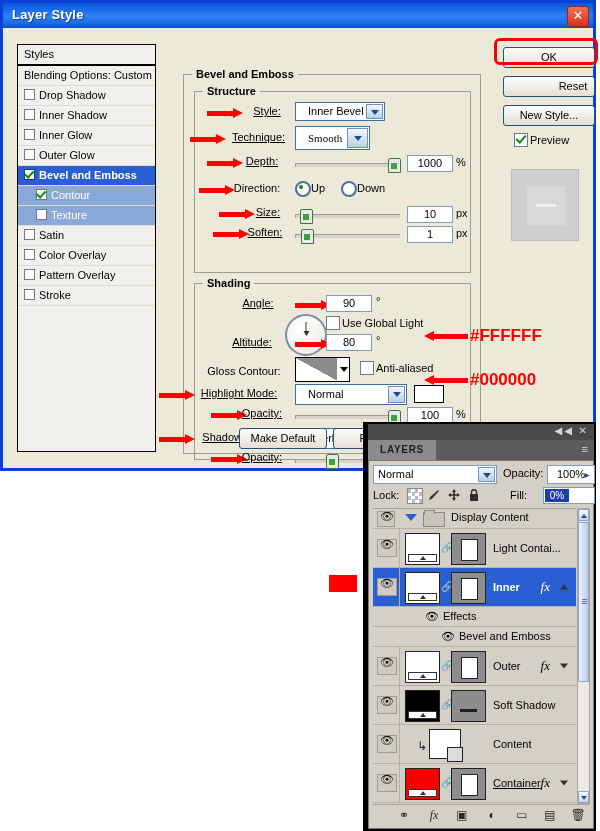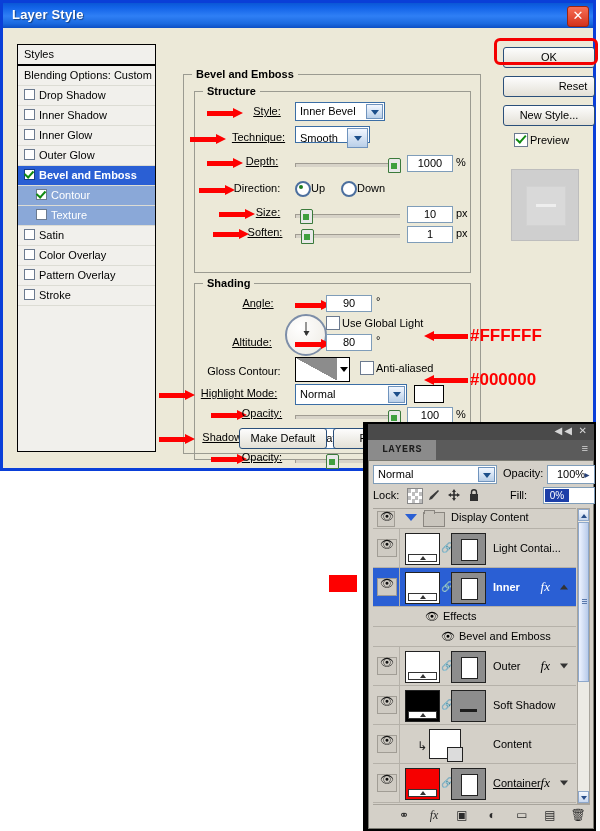--- a/index.html
+++ b/index.html
@@ -40,26 +40,26 @@
   .grp>.lg{position:absolute;top:-7px;left:8px;background:#ece9d8;padding:0 4px;
      font-weight:bold;font-size:11px;}
   #bevel-group{left:180px;top:46px;width:296px;height:378px;}
   #structure-group{left:10px;top:16px;width:275px;height:180px;}
   #shading-group{left:10px;top:208px;width:275px;height:175px;}
 
   .lbl{position:absolute;text-align:center;white-space:nowrap;}
   .u{text-decoration:underline;}
 
   .selbox{position:absolute;border:1px solid #3b6ea5;background:#fff;box-sizing:border-box;
-     height:19px;line-height:17px;padding-left:4px;font-size:11px;}
+     height:19px;line-height:17px;padding-left:12px;font-size:11px;}
   .selbox .arrow{position:absolute;right:1px;top:1px;width:17px;height:15px;
      background:linear-gradient(to bottom,#f2f7ff,#b9cfe8);border:1px solid #6f93bd;box-sizing:border-box;}
   .selbox .arrow:after{content:"";position:absolute;left:4px;top:5px;border-left:4px solid transparent;
      border-right:4px solid transparent;border-top:5px solid #1c4e8a;}
-  .selbox.tall{height:17px;line-height:22px;}
+  .selbox.tall{height:24px;line-height:22px;font-family:Liberation Serif, serif;}
   .selbox.tall .arrow{height:20px;width:21px;}
   .selbox.tall .arrow:after{left:6px;top:7px;}
 
   .numbox{position:absolute;border:1px solid #7f9db9;background:#fff;box-sizing:border-box;
      height:17px;line-height:15px;text-align:center;font-size:11px;}
   .unit{position:absolute;font-size:11px;}
 
   .slider{position:absolute;height:3px;background:#d7d3c8;border-top:1px solid #a09c92;
      border-left:1px solid #a09c92;}
   .thumb{position:absolute;width:11px;height:13px;top:-6px;background:#e9e9e9;
@@ -113,21 +113,21 @@
   .rarrow.left .shaft{right:0;left:8px;}
   .annot-text{position:absolute;color:#fe0000;font-weight:bold;font-size:17px;
      font-family:"Liberation Sans",sans-serif;}
   #red-rect{position:absolute;left:329px;top:575px;width:28px;height:17px;background:#fe0000;}
 
   
   #layers-panel{position:absolute;left:363px;top:422px;width:233px;height:409px;
      background:#000;box-sizing:border-box;padding:0;}
   #lp-topbar{position:absolute;left:5px;top:2px;right:2px;height:16px;background:#4a4a4a;}
   #lp-topbar .ctl{position:absolute;right:5px;top:1px;color:#d6d6d6;font-size:10px;letter-spacing:2px;}
-  #lp-tabbar{position:absolute;left:5px;top:18px;right:2px;height:24px;background:#5b5b5b;font-family:Liberation Mono, monospace;}
+  #lp-tabbar{position:absolute;left:5px;top:18px;right:2px;height:24px;background:#5b5b5b;}
   #lp-tab{position:absolute;left:0;top:0;width:68px;height:20px;background:#8b8b8b;
      color:#1d1d1d;font-size:10px;font-weight:bold;letter-spacing:.7px;line-height:20px;text-align:center;}
   #lp-menu{position:absolute;right:6px;top:3px;color:#d8d8d8;font-size:11px;}
   #lp-main{position:absolute;left:5px;top:38px;right:2px;bottom:2px;background:#d4d0c8;border:1px solid #7a7a72;
      box-sizing:border-box;}
 
   #blend-row{position:absolute;left:4px;top:4px;right:4px;height:19px;}
   #blend-select{position:absolute;left:0;top:0;width:124px;height:19px;border:1px solid #7f9db9;
      background:#fff;font-size:11px;line-height:17px;padding-left:4px;box-sizing:border-box;}
   #blend-select .arrow{position:absolute;right:1px;top:1px;width:17px;height:15px;

